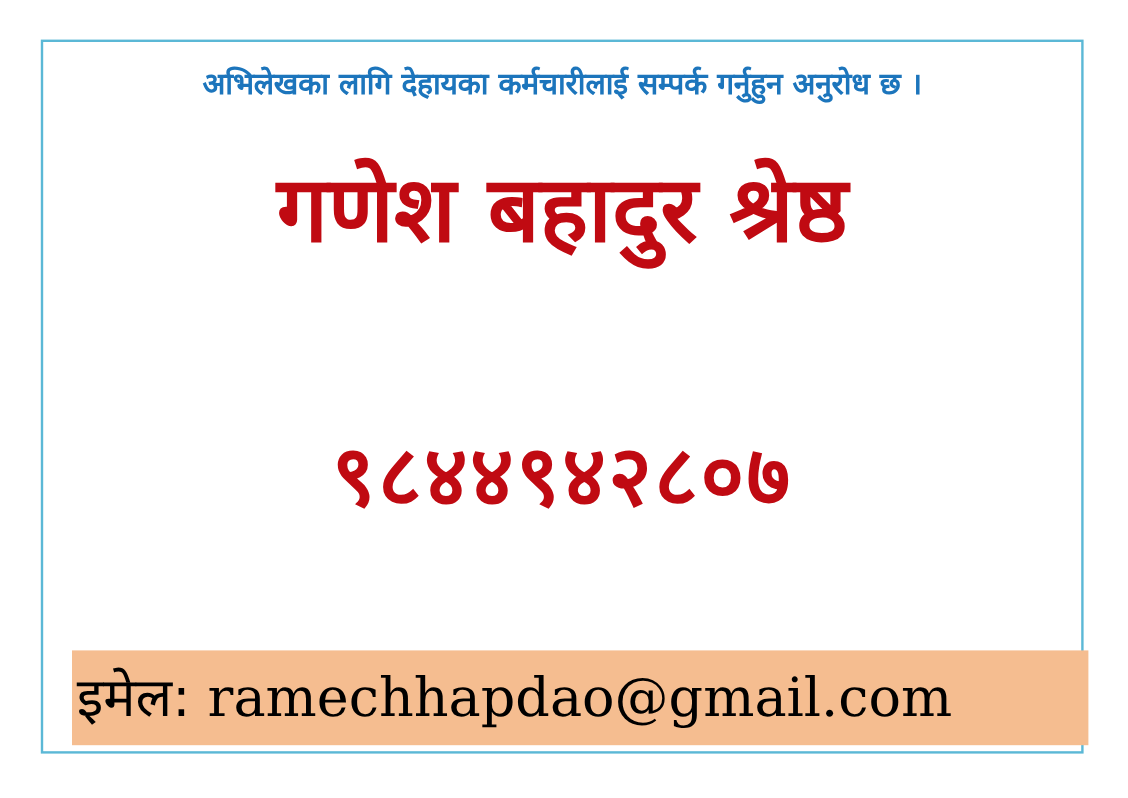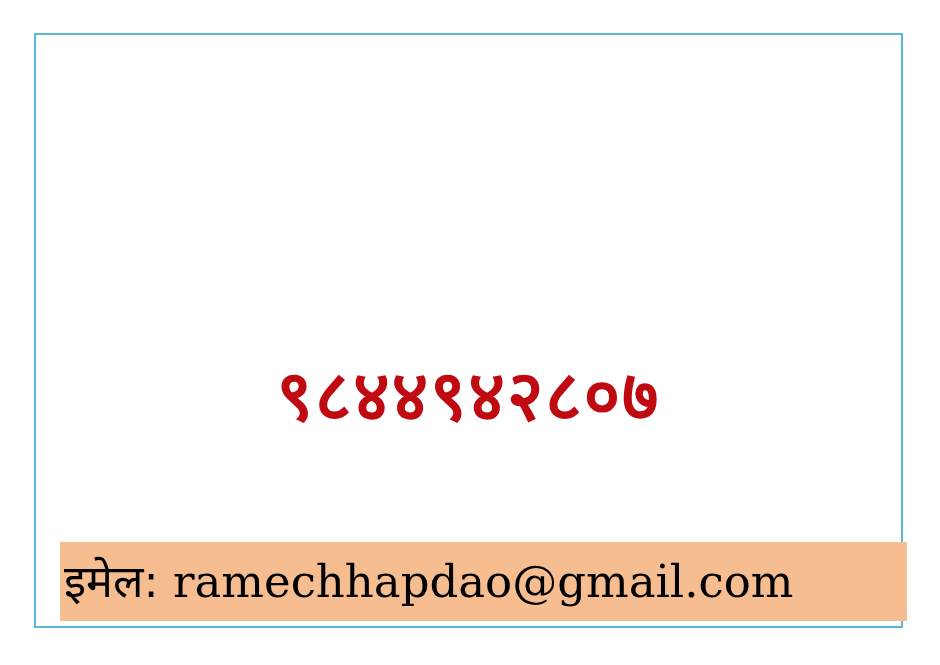--- a/index.html
+++ b/index.html
@@ -61,21 +61,21 @@
     white-space: nowrap;
   }
 
   #officer-phone {
     position: absolute;
     left: 0;
     right: 0;
     top: 320px;
     text-align: center;
     color: #C00A12;
-    font-family: Liberation Serif, serif;
+    font-family: Liberation Sans, sans-serif;
     font-weight: bold;
     font-size: 70px;
     line-height: 1.2;
     letter-spacing: 2px;
     white-space: nowrap;
   }
 
   #email-bar {
     position: absolute;
     left: 24px;
@@ -100,21 +100,23 @@
   #email-label {
     font-family: "DejaVu Sans", "Liberation Sans", sans-serif;
   }
 </style>
 </head>
 <body>
 
 <div id="notice-card" style="border-color: rgb(91, 184, 214); background: rgb(255, 255, 255);">
   <div id="card-inner">
 
+    <div id="contact-instruction" style="color: rgb(28, 117, 188);">अभिलेखका लागि देहायका कर्मचारीलाई सम्पर्क गर्नुहुन अनुरोध छ ।</div>
 
+    <div id="officer-name" style="color: rgb(192, 10, 18);">गणेश बहादुर श्रेष्ठ</div>
 
     <div id="officer-phone" style="color: rgb(192, 10, 18);">९८४४९४२८०७</div>
 
     <div id="email-bar" style="background: rgb(245, 189, 144);">
       <div id="email-text" style="color: rgb(0, 0, 0);">
         <span id="email-label">इमेल:</span><span>&nbsp;</span><span>ramechhapdao@gmail.com</span>
       </div>
     </div>
 
   </div>

